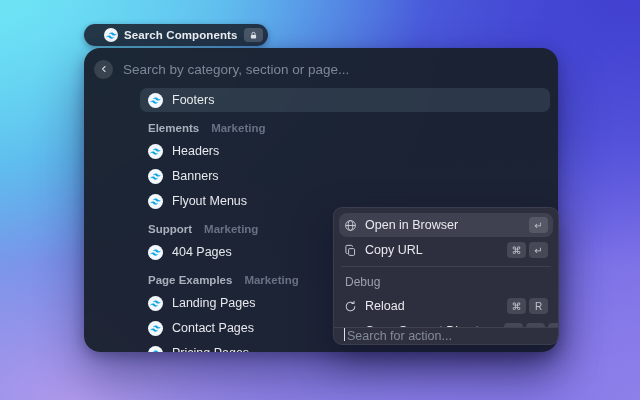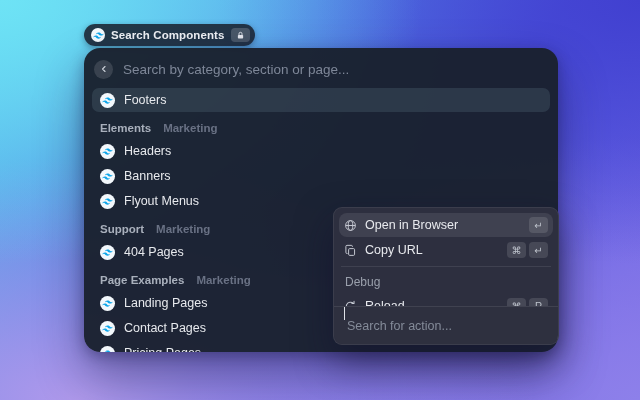--- a/index.html
+++ b/index.html
@@ -14,21 +14,21 @@
       radial-gradient(120% 110% at 100% 100%, #8d80ea 0%, rgba(141,128,234,0) 60%),
       linear-gradient(135deg, #58c8ee 0%, #4f5ae0 55%, #7e6ae6 100%);
   }
   svg { display: block; }
 
   
   .pill {
     position: absolute; left: 84px; top: 24px; height: 22px;
     display: flex; align-items: center; gap: 6px;
     background: rgba(26,34,48,0.88); border-radius: 11px;
-    padding: 0 5px 0 7px; box-shadow: 0 2px 6px rgba(10,15,40,0.35);
+    padding: 0 5px 0 20px; box-shadow: 0 2px 6px rgba(10,15,40,0.35);
   }
   .pill-label { color: #f0f2f5; font-size: 11.5px; font-weight: 600; letter-spacing: .1px; }
   .pill-logo { width: 14px; height: 14px; border-radius: 50%; background: #f5fafd;
     display: flex; align-items: center; justify-content: center; }
   .pill-lock {
     width: 19px; height: 14px; border-radius: 4px;
     background: rgba(255,255,255,0.18);
     display: flex; align-items: center; justify-content: center;
   }
 
@@ -44,21 +44,21 @@
     width: 19px; height: 19px; border-radius: 50%;
     background: rgba(255,255,255,0.13);
     display: flex; align-items: center; justify-content: center; cursor: pointer;
   }
   .search-input {
     flex: 1; background: transparent; border: none; outline: none;
     color: #e8eaee; font-size: 13.5px; font-family: "Liberation Sans", sans-serif;
   }
   .search-input::placeholder { color: #7e8798; }
 
-  .list { margin-top: 6px; }
+  .list { margin-top: 6px; margin-left: 48px; }
   .row {
     display: flex; align-items: center; gap: 9px;
     height: 24px; border-radius: 7px; padding: 0 8px; margin-bottom: 1px;
     cursor: pointer;
   }
   .row.selected { background: rgba(148,190,205,0.14); }
   .row-label { color: #e7e9ed; font-size: 12.5px; }
   .tw-badge { width: 15px; height: 15px; border-radius: 50%; background: #f3f8fc;
     display: flex; align-items: center; justify-content: center; flex: 0 0 auto; }
   .sec-head { display: flex; align-items: center; gap: 12px; padding: 9px 8px 5px 8px; }
@@ -82,21 +82,21 @@
   .menu-label { color: #e8eaee; font-size: 12.5px; flex: 1; white-space: nowrap; }
   .keys { display: flex; gap: 3px; }
   .key {
     min-width: 19px; height: 16px; padding: 0 4px; border-radius: 4px;
     background: rgba(255,255,255,0.12); color: #bfc4cd;
     font-size: 10px; display: flex; align-items: center; justify-content: center;
   }
   .menu-div { height: 1px; background: rgba(255,255,255,0.09); margin: 4px 2px; }
   .menu-sec { color: #9aa0ac; font-size: 12px; padding: 4px 6px 5px 6px; }
   .menu-search {
-    position: absolute; left: 0; right: 0; bottom: 0; height: 38px;
+    position: absolute; left: 0; right: 0; bottom: 0; height: 17px;
     background: rgba(46,48,63,1); border-top: 1px solid rgba(255,255,255,0.09);
     border-radius: 0 0 9px 9px;
     display: flex; padding: 0 10px;
   }
   .caret { width: 1px; height: 13px; background: #dfe2e8; margin-right: 2px; }
   .action-input {
     flex: 1; background: transparent; border: none; outline: none;
     color: #e8eaee; font-size: 12.5px; font-family: "Liberation Sans", sans-serif;
   }
   .action-input::placeholder { color: #848b99; }

